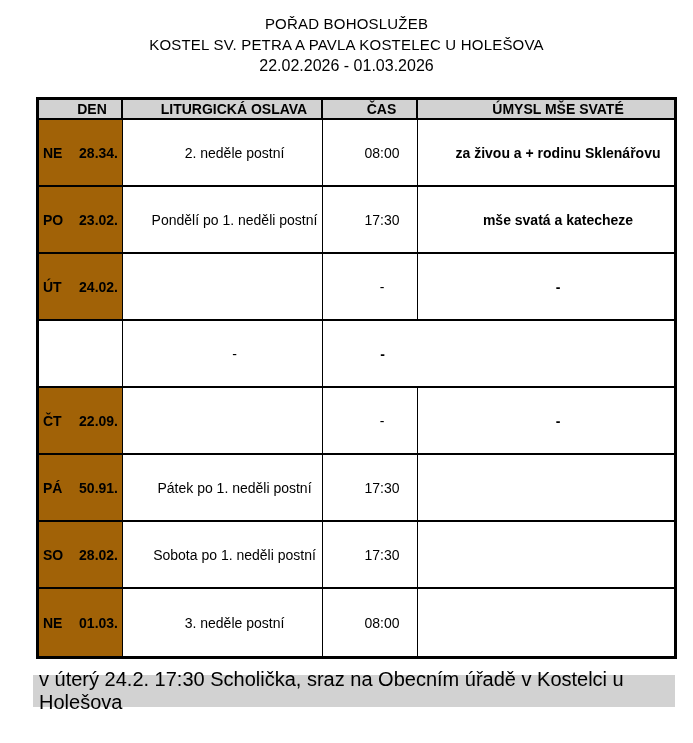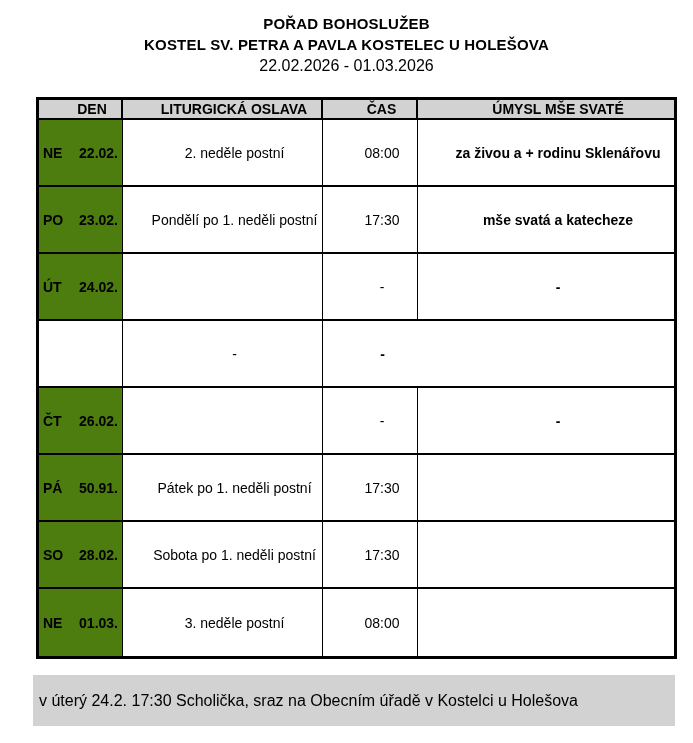--- a/index.html
+++ b/index.html
@@ -18,21 +18,21 @@
     height: 743px;
     overflow: hidden;
   }
   
   .title-block {
     padding-top: 13px;
     text-align: center;
   }
   .title-line {
     font-size: 15px;
-    font-weight: bold;
+    font-weight: normal;
     line-height: 21px;
     letter-spacing: 0.2px;
   }
   .date-line {
     font-size: 16px;
     font-weight: normal;
     line-height: 20px;
     margin-top: 1px;
   }
   
@@ -62,36 +62,36 @@
     box-sizing: border-box;
     padding-left: 24px;
   }
   .cell:last-child { border-right: none; font-weight: bold; }
   .header-row .cell {
     background: #d2d2d2;
     font-weight: bold;
     border-right-width: 2px;
   }
   .day-cell {
-    background: #4d7c0f;
+    background: #a16207;
     font-weight: bold;
     justify-content: space-between;
     padding: 0 4px;
   }
   
   .footer-note {
     box-sizing: border-box;
     margin: 16px 0 0 33px;
     width: 642px;
-    height: 51px;
+    height: 32px;
     background: #d2d2d2;
     display: flex;
     align-items: center;
     padding-left: 6px;
-    font-size: 16px;
+    font-size: 20px;
   }
 </style>
 </head>
 <body>
 
 <div class="page">
 
   <div class="title-block">
     <div class="title-line">POŘAD BOHOSLUŽEB</div>
     <div class="title-line">KOSTEL SV. PETRA A PAVLA KOSTELEC U HOLEŠOVA</div>
@@ -103,21 +103,21 @@
     <div class="t-row header-row">
       <div class="cell">DEN</div>
       <div class="cell">LITURGICKÁ OSLAVA</div>
       <div class="cell">ČAS</div>
       <div class="cell">ÚMYSL MŠE SVATÉ</div>
     </div>
 
     <div class="t-row data-row">
       <div class="cell day-cell">
         <span>NE</span>
-        <span>22.02.</span>
+        <span>28.34.</span>
       </div>
       <div class="cell">2. neděle postní</div>
       <div class="cell">08:00</div>
       <div class="cell">za živou a + rodinu Sklenářovu</div>
     </div>
 
     <div class="t-row data-row">
       <div class="cell day-cell">
         <span>PO</span>
         <span>23.02.</span>
@@ -139,21 +139,21 @@
 
     <div class="t-row data-row">
       <div class="cell"></div>
       <div class="cell">-</div>
       <div class="cell">-</div>
     </div>
 
     <div class="t-row data-row">
       <div class="cell day-cell">
         <span>ČT</span>
-        <span>26.02.</span>
+        <span>22.09.</span>
       </div>
       <div class="cell"></div>
       <div class="cell">-</div>
       <div class="cell">-</div>
     </div>
 
     <div class="t-row data-row">
       <div class="cell day-cell">
         <span>PÁ</span>
         <span>50.91.</span>

